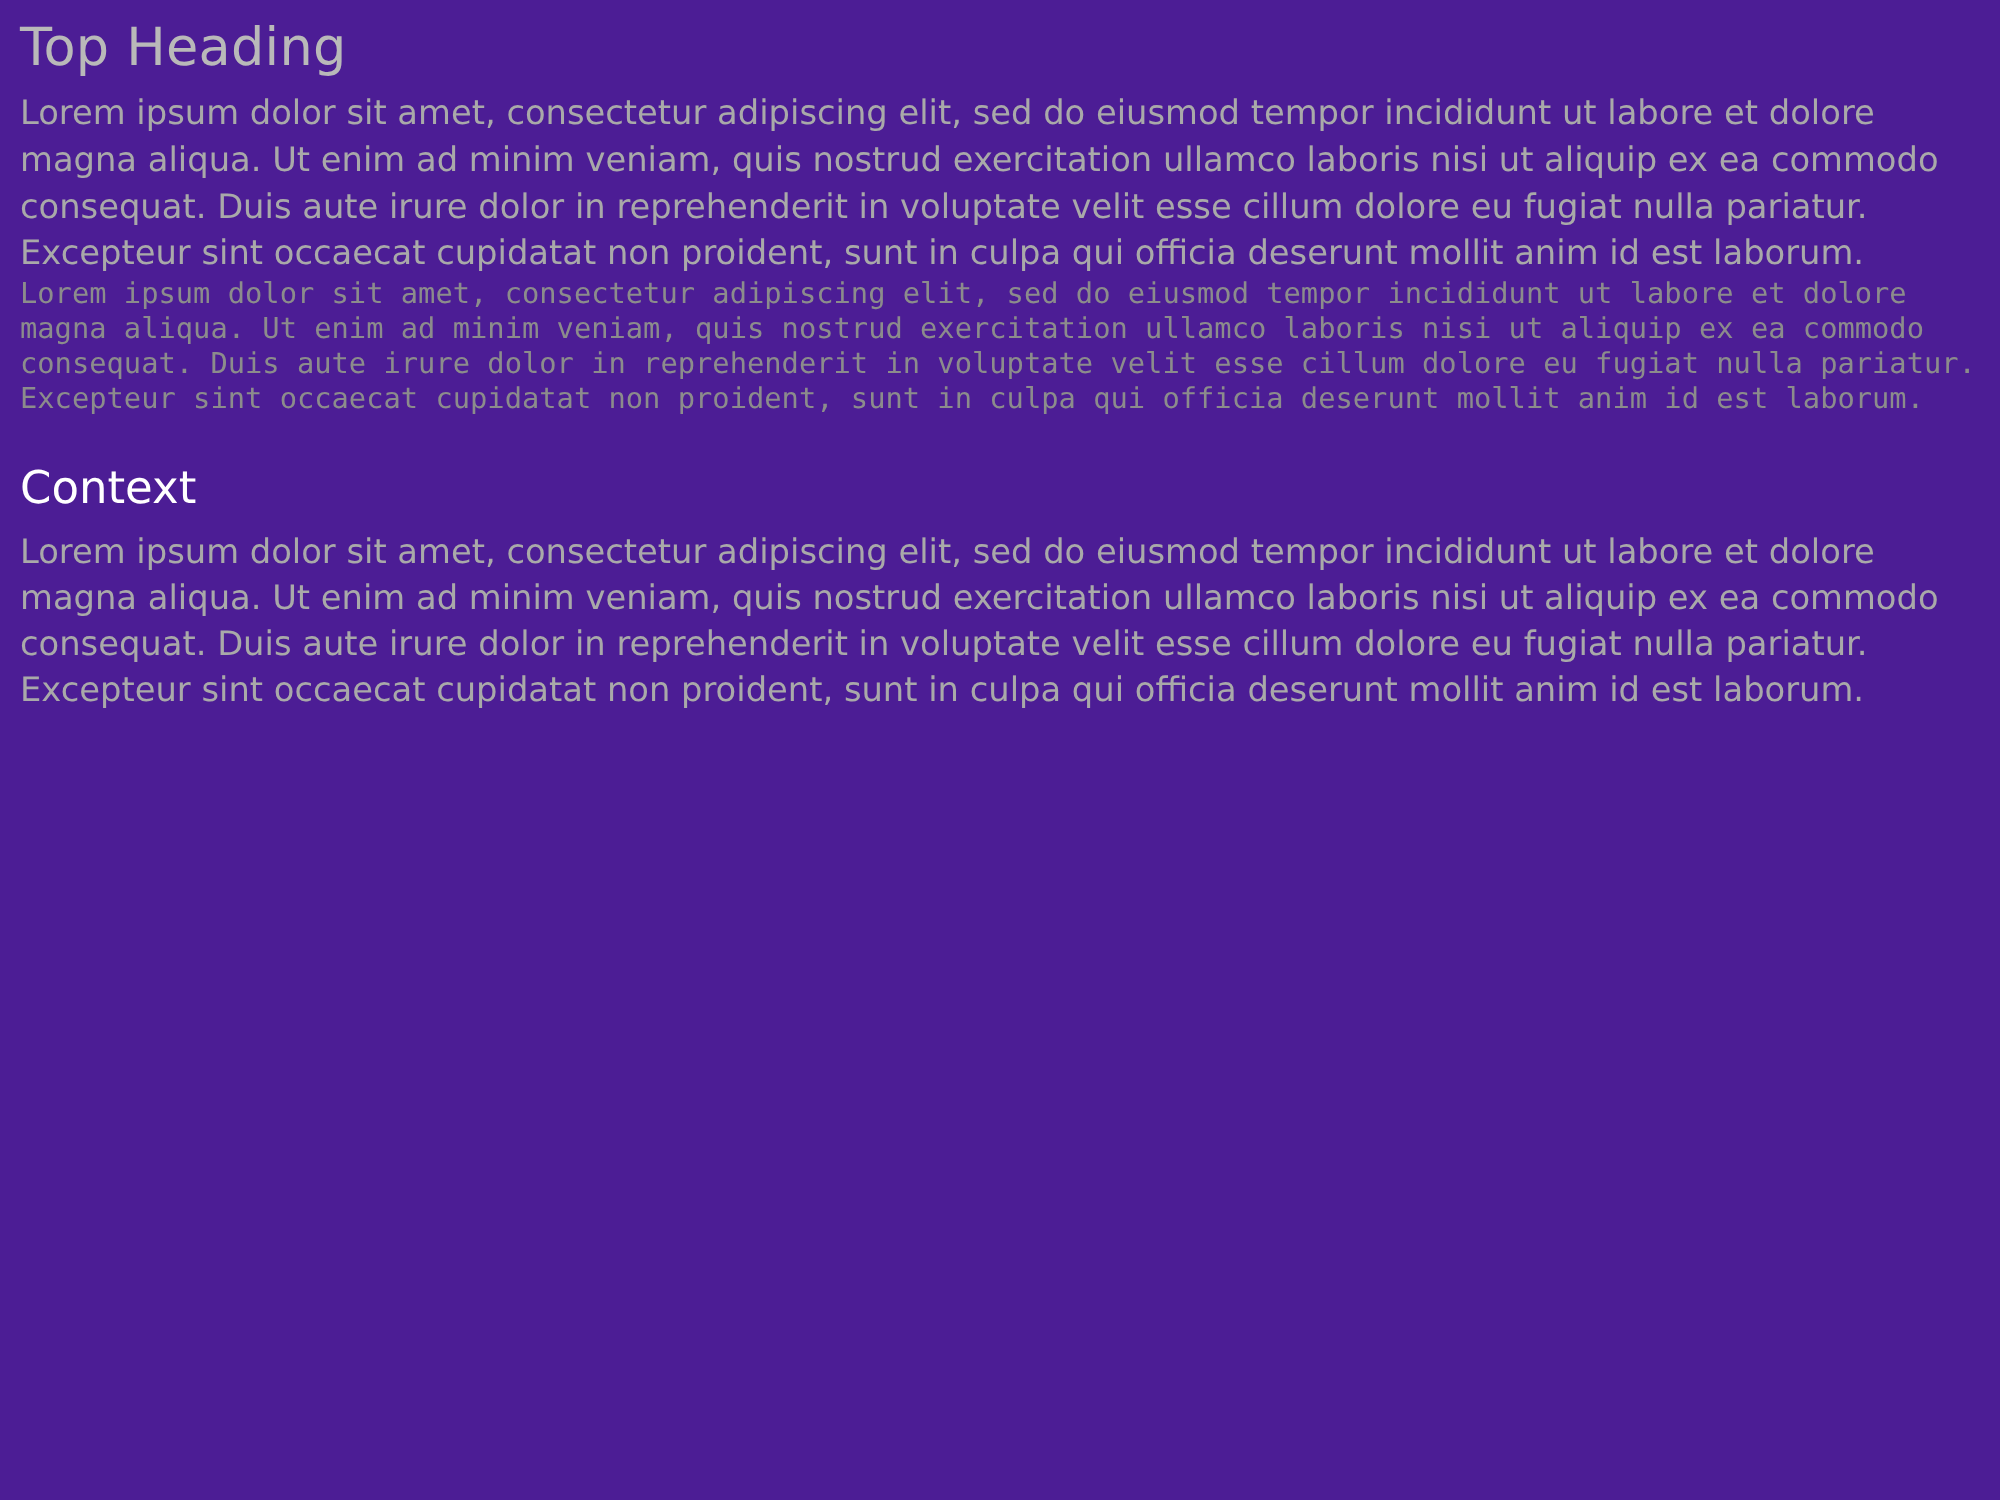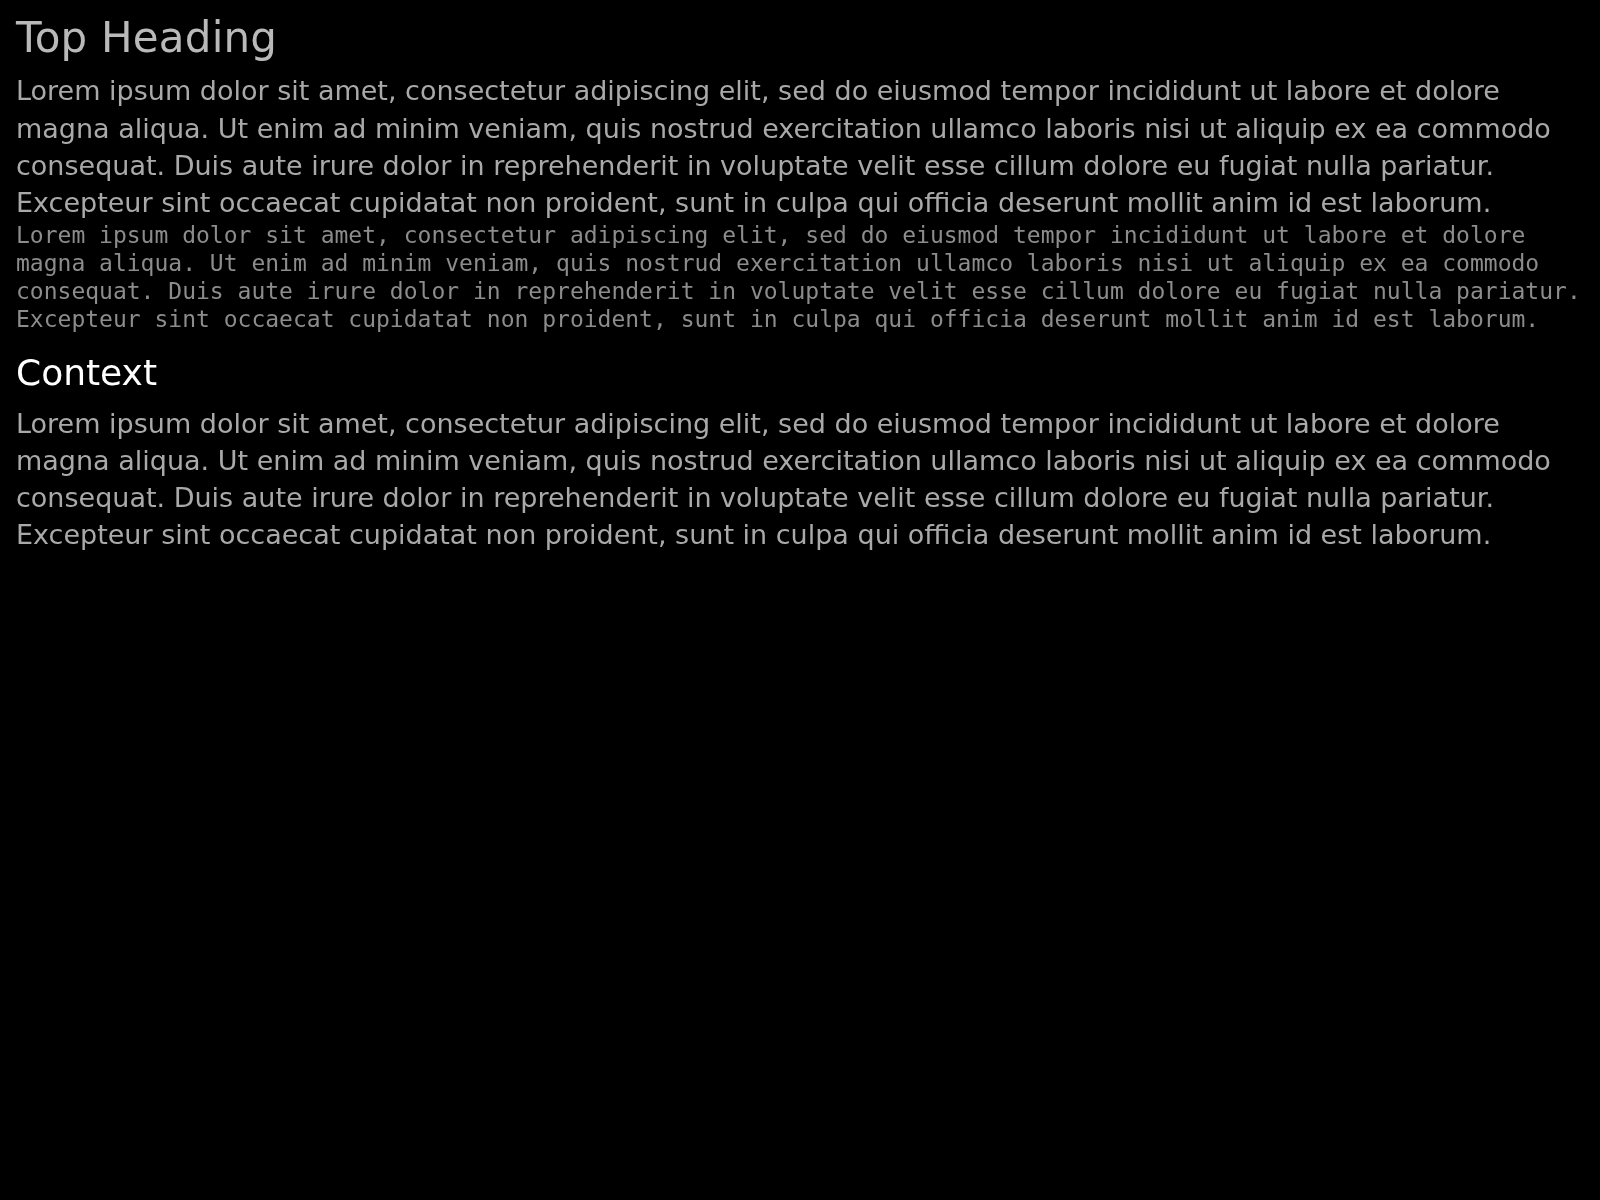--- a/index.html
+++ b/index.html
@@ -8,21 +8,21 @@
     background: #222222;
     width: 1600px;
     height: 1200px;
     overflow: hidden;
   }
   .page {
     width: 1600px;
     height: 1200px;
     box-sizing: border-box;
     padding: 14px 16px 0 16px;
-    background: #000000;
+    background: #4c1d95;
   }
   .h1 {
     font-family: "DejaVu Sans", sans-serif;
     font-size: 42px;
     font-weight: 400;
     color: #b9b9b9;
     line-height: 1.15;
     margin: 0 0 10px 0;
     letter-spacing: 0.2px;
   }
@@ -47,21 +47,21 @@
     font-family: "DejaVu Sans Mono", monospace;
     font-size: 23px;
     font-weight: 400;
     color: #8c8c8c;
     line-height: 1.22;
     margin: 0;
     max-width: 1572px;
     white-space: normal;
   }
   .h2.context {
-    margin-top: 18px;
+    margin-top: 36px;
     margin-bottom: 10px;
   }
 </style>
 </head>
 <body>
 
 <div class="page">
 
   <h1 class="h1">Top Heading</h1>
 

